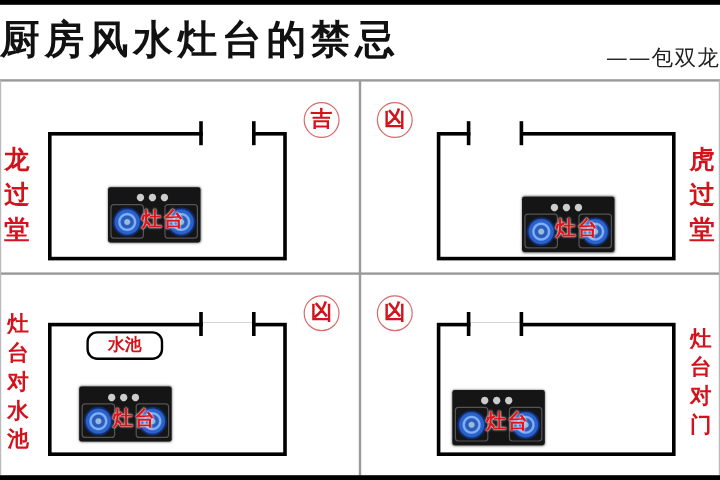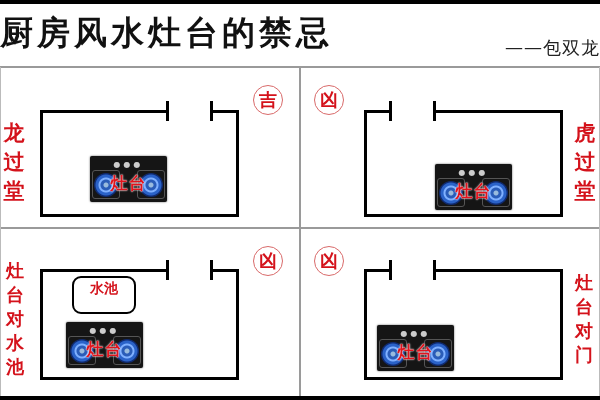--- a/index.html
+++ b/index.html
@@ -19,29 +19,29 @@
 
   .stove { position:absolute; width:77px; height:46px; background:#151515; border-radius:2px; box-shadow:0 0 2px #555; }
   .stove .dots { position:absolute; top:5px; left:0; width:100%; text-align:center; font-size:8px; color:#ccc; letter-spacing:3px; line-height:8px; }
   .burner { position:absolute; top:17px; width:24px; height:24px; border-radius:50%;
     background: radial-gradient(circle, #9bd 0 2px, #2a5cb8 3px 5px, #7fb0ff 6px 7px, #2a62c8 8px 10px, #0f2a70 11px 12px); }
   .burner.l { left:4px; }
   .burner.r { right:4px; }
   .burner-frame { position:absolute; top:14px; width:28px; height:29px; border:1px solid #555; border-radius:3px; box-sizing:border-box; }
   .burner-frame.l { left:2px; }
   .burner-frame.r { right:2px; }
-  .stove .label { position:absolute; left:0; top:14px; width:100%; text-align:center; font-weight:bold; font-size:17px; color:#e0141d; line-height:26px; text-shadow:0 0 2px #fff, 0 0 1px #fff; letter-spacing:1px; }
+  .stove .label { position:absolute; left:0; top:14px; width:100%; font-weight:bold; font-size:17px; color:#e0141d; line-height:26px; text-shadow:0 0 2px #fff, 0 0 1px #fff; letter-spacing:1px;padding-left:28px; }
 
   .seal { position:absolute; width:30px; height:30px; border:1.5px solid #d96a6a; border-radius:50%; box-sizing:border-box; text-align:center; line-height:28px; font-weight:bold; font-size:18px; color:#d4121b; background:#fff; }
 
   .vlabel { position:absolute; width:22px; font-weight:bold; font-size:21px; color:#d4121b; line-height:29px; text-align:center; font-family:"DejaVu Serif", serif; }
   .vlabel span { display:block; }
   .vlabel.small { font-size:18px; line-height:24px; }
 
-  .sink { position:absolute; width:64px; height:38px; border:2px solid #000; border-radius:9px; box-sizing:border-box; text-align:center; font-size:14px; font-weight:bold; line-height:20px; color:#d4121b; background:#fff; }
+  .sink { position:absolute; width:64px; height:24px; border:2px solid #000; border-radius:9px; box-sizing:border-box; text-align:center; font-size:14px; font-weight:bold; line-height:20px; color:#d4121b; background:#fff; }
 </style>
 </head>
 <body>
 
 <div class="topbar"></div>
 
 <div class="title">厨房风水灶台的禁忌</div>
 <div class="author">——包双龙</div>
 
 <div class="hline" style="top:66px;"></div>

